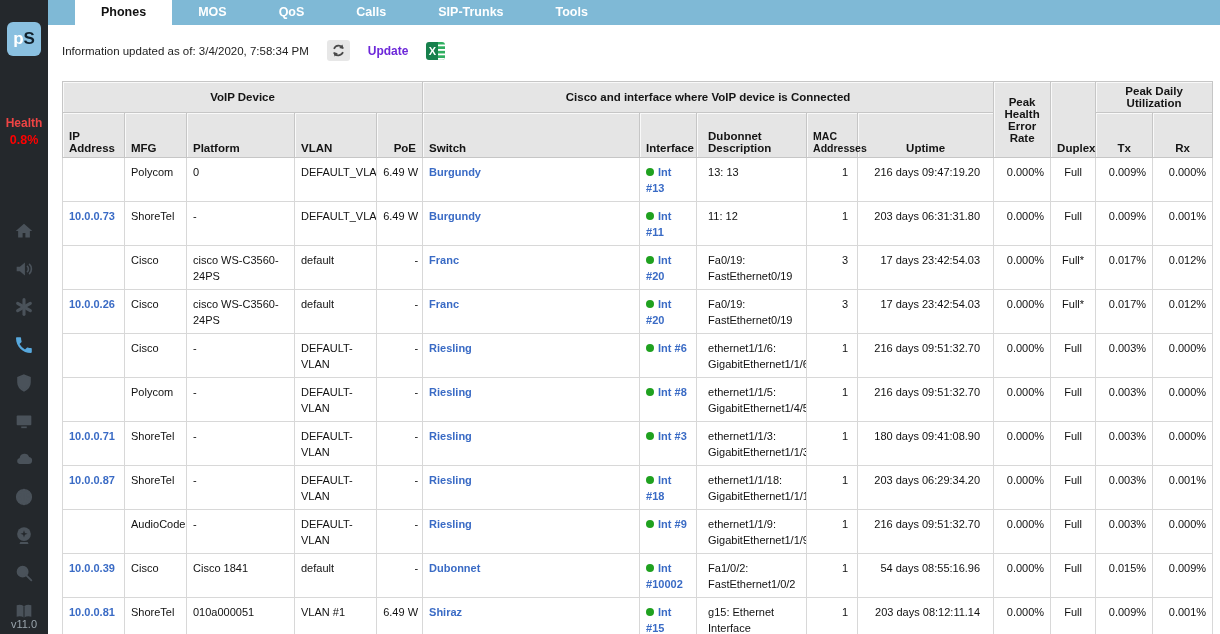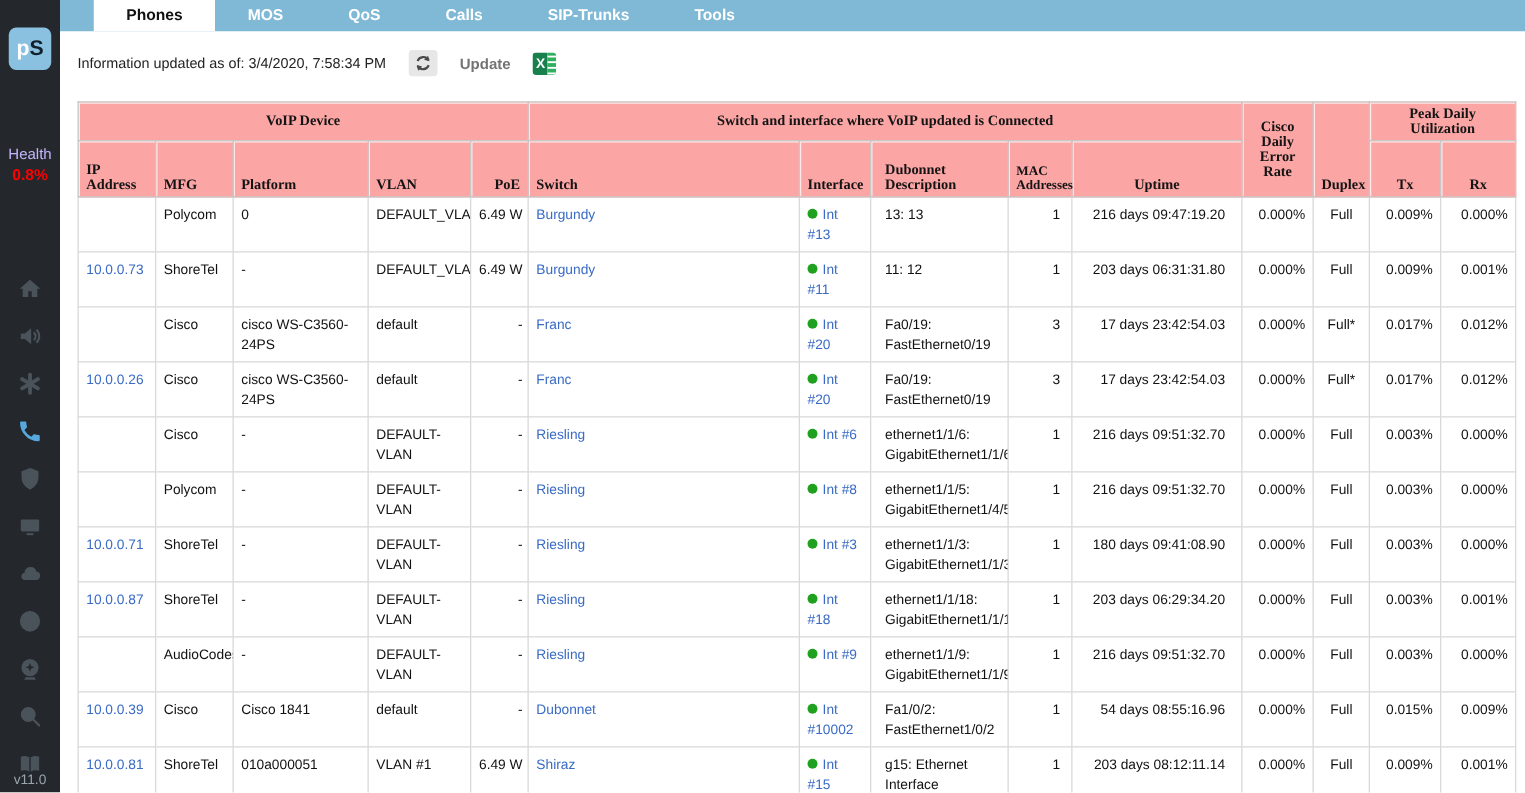--- a/index.html
+++ b/index.html
@@ -7,64 +7,64 @@
     width:1220px;height:634px;position:relative;overflow:hidden;background:#fff;
     font-family:"Liberation Sans","DejaVu Sans",sans-serif;
   }
   
   .sidebar{position:absolute;left:0;top:0;width:48px;height:634px;background:#24282c;z-index:5;}
   .logo{position:absolute;left:7px;top:22px;width:34px;height:34px;border-radius:6px;
     background:#8ac0e0;display:flex;align-items:center;justify-content:center;cursor:pointer;}
   .logo .lp{color:#fff;font-weight:bold;font-size:17px;}
   .logo .ls{color:#10202c;font-weight:bold;font-size:17px;}
   .health{position:absolute;top:116px;left:0;width:48px;text-align:center;}
-  .health-label{color:#c4b5fd;font-weight:normal;font-size:12px;}
+  .health-label{color:#ef4444;font-weight:bold;font-size:12px;}
   .health-value{color:#ff0000;font-weight:bold;font-size:12.5px;margin-top:3px;}
   .side-icons{position:absolute;top:220px;left:0;width:48px;display:flex;flex-direction:column;align-items:center;gap:16px;}
   .side-icon{width:22px;height:22px;color:#4a525a;cursor:pointer;}
   .side-icon svg{width:22px;height:22px;display:block;fill:currentColor;}
   .side-icon.active{color:#57a8dd;}
   .version{position:absolute;bottom:4px;left:0;width:48px;text-align:center;color:#9aa5ad;font-size:11px;}
   
   .topnav{position:absolute;left:48px;top:0;width:1172px;height:25px;background:#7fb9d6;
     display:flex;box-sizing:border-box;padding-left:27px;}
   .tab{font-size:12.5px;font-weight:bold;color:#fff;line-height:25px;padding:0 26px;cursor:pointer;white-space:nowrap;}
   .tab.active{background:#fff;color:#111;}
   
   .page-head{position:absolute;left:62px;top:40px;width:1150px;display:flex;justify-content:space-between;align-items:center;}
   .page-title{font-size:13px;font-weight:bold;color:#000;}
   .head-right{display:flex;align-items:center;gap:18px;}
   .updated-text{font-size:11.5px;color:#222;}
   .refresh-btn{width:23px;height:21px;background:#e7e7e7;border-radius:3px;display:flex;
     align-items:center;justify-content:center;cursor:pointer;}
-  .update-label{font-size:12px;font-weight:bold;color:#737373;cursor:pointer;}
+  .update-label{font-size:12px;font-weight:bold;color:#6d28d9;cursor:pointer;}
   .excel-icon{width:19px;height:18px;border-radius:3px;overflow:hidden;display:inline-flex;cursor:pointer;}
   .excel-x{width:12px;height:100%;background:#17804c;color:#fff;font-weight:bold;font-size:11px;
     display:flex;align-items:center;justify-content:center;}
   .excel-sheet{flex:1;background:#2fae5f;
     background-image:linear-gradient(#ffffff 1.5px,transparent 1.5px);
     background-size:100% 4.5px;background-position:0 2.5px;}
   
   table{position:absolute;left:62px;top:81px;width:1150px;border-collapse:collapse;table-layout:fixed;}
-  th{background:#fca5a5;border:1px solid #c6c6c6;font-size:11.5px;color:#141414;
-    padding:3px 6px;box-shadow:inset 1px 1px 0 rgba(255,255,255,.75);font-weight:bold;font-family:Liberation Serif, serif;}
+  th{background:#e5e5e5;border:1px solid #c6c6c6;font-size:11.5px;color:#141414;
+    padding:3px 6px;box-shadow:inset 1px 1px 0 rgba(255,255,255,.75);font-weight:bold;}
   .th-group{text-align:center;height:24px;vertical-align:middle;}
   .th-col{vertical-align:bottom;text-align:left;height:38px;}
   th.ctr,td.ctr{text-align:center;}
   th.rgt,td.rgt{text-align:right;}
   th.small{font-size:10.5px;}
   th.mid{vertical-align:middle;text-align:center;}
   td{border:1px solid #d8d8d8;font-size:11px;color:#111;padding:6px 6px 5px;
     vertical-align:top;line-height:16px;overflow:hidden;}
   tr.data{height:28px;}
   td.c-desc,th.c-desc{padding-left:11px;}
   td.c-uptime{padding-right:13px;}
   td.c-mac{padding-right:9px;}
   td.c-poe{padding-right:4px;}
-  a.lnk{color:#3a6bc5;font-weight:normal;text-decoration:none;cursor:pointer;}
+  a.lnk{color:#3a6bc5;font-weight:bold;text-decoration:none;cursor:pointer;}
   .dot{display:inline-block;width:8px;height:8px;border-radius:50%;background:#1fa11f;margin-right:4px;}
 </style>
 </head>
 <body>
 
 <aside class="sidebar">
   <div class="logo">
     <span class="lp">p</span>
       <span class="ls">S</span>
   </div>
@@ -187,22 +187,22 @@
     <col style="width:51px">
       <col style="width:136px">
       <col style="width:57px">
       <col style="width:45px">
     <col style="width:57px">
       <col style="width:60px">
   </colgroup>
   <thead>
     <tr>
       <th class="th-group" colspan="5">VoIP Device</th>
-      <th class="th-group" colspan="5">Switch and interface where VoIP updated is Connected</th>
-      <th class="mid" rowspan="2">Cisco Daily Error Rate</th>
+      <th class="th-group" colspan="5">Cisco and interface where VoIP device is Connected</th>
+      <th class="mid" rowspan="2">Peak Health Error Rate</th>
       <th class="th-col ctr" rowspan="2">Duplex</th>
       <th class="th-group" colspan="2">Peak Daily Utilization</th>
     </tr>
     <tr>
       <th class="th-col">IP Address</th>
       <th class="th-col">MFG</th>
       <th class="th-col">Platform</th>
       <th class="th-col">VLAN</th>
       <th class="th-col rgt c-poe">PoE</th>
       <th class="th-col">Switch</th>

